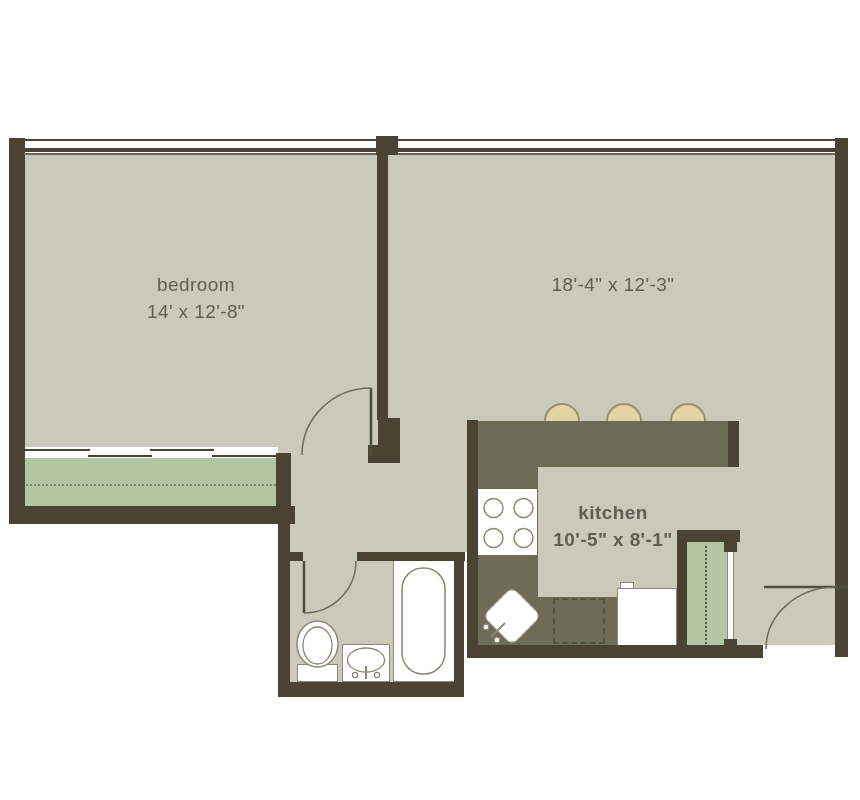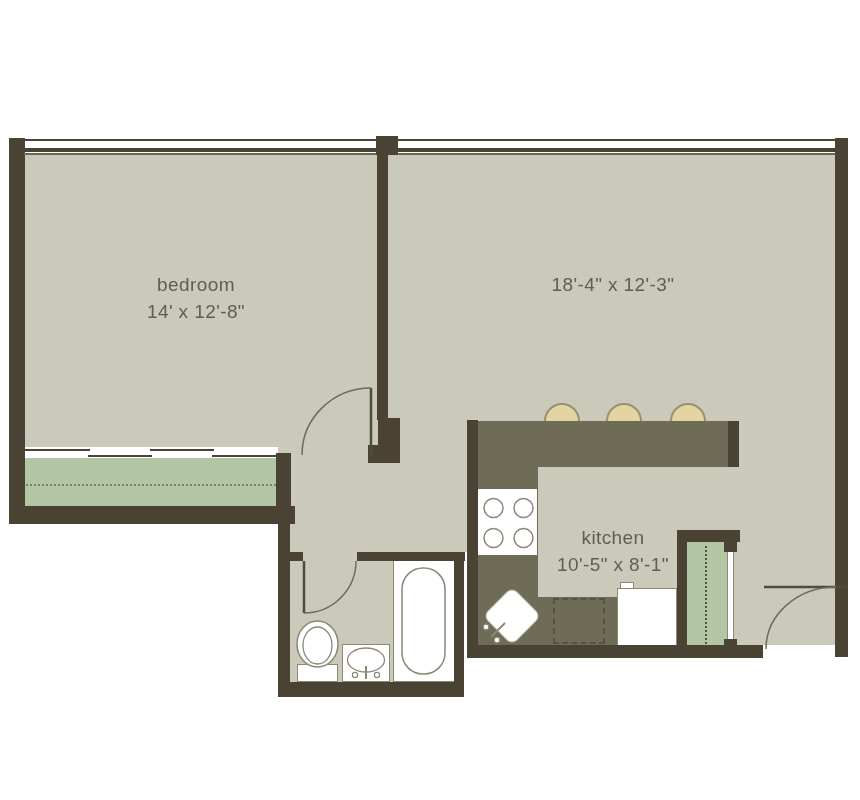--- a/index.html
+++ b/index.html
@@ -130,18 +130,18 @@
     <path d="M 766 649 A 70 62 0 0 1 836 587" fill="none" stroke="#6e6b5a" stroke-width="1.5"></path>
   </svg>
 
   <div class="label" style="left:86px;top:271px;">
     <div>bedroom</div>
     <div>14' x 12'-8"</div>
   </div>
   <div class="label" style="left:503px;top:271px;">
     <div>18'-4" x 12'-3"</div>
   </div>
-  <div class="label" style="left:503px;top:524px;">
+  <div class="label" style="left:503px;top:499px;font-weight:bold;">
     <div>kitchen</div>
     <div>10'-5" x 8'-1"</div>
   </div>
 
 </div>
 
 </body></html>

